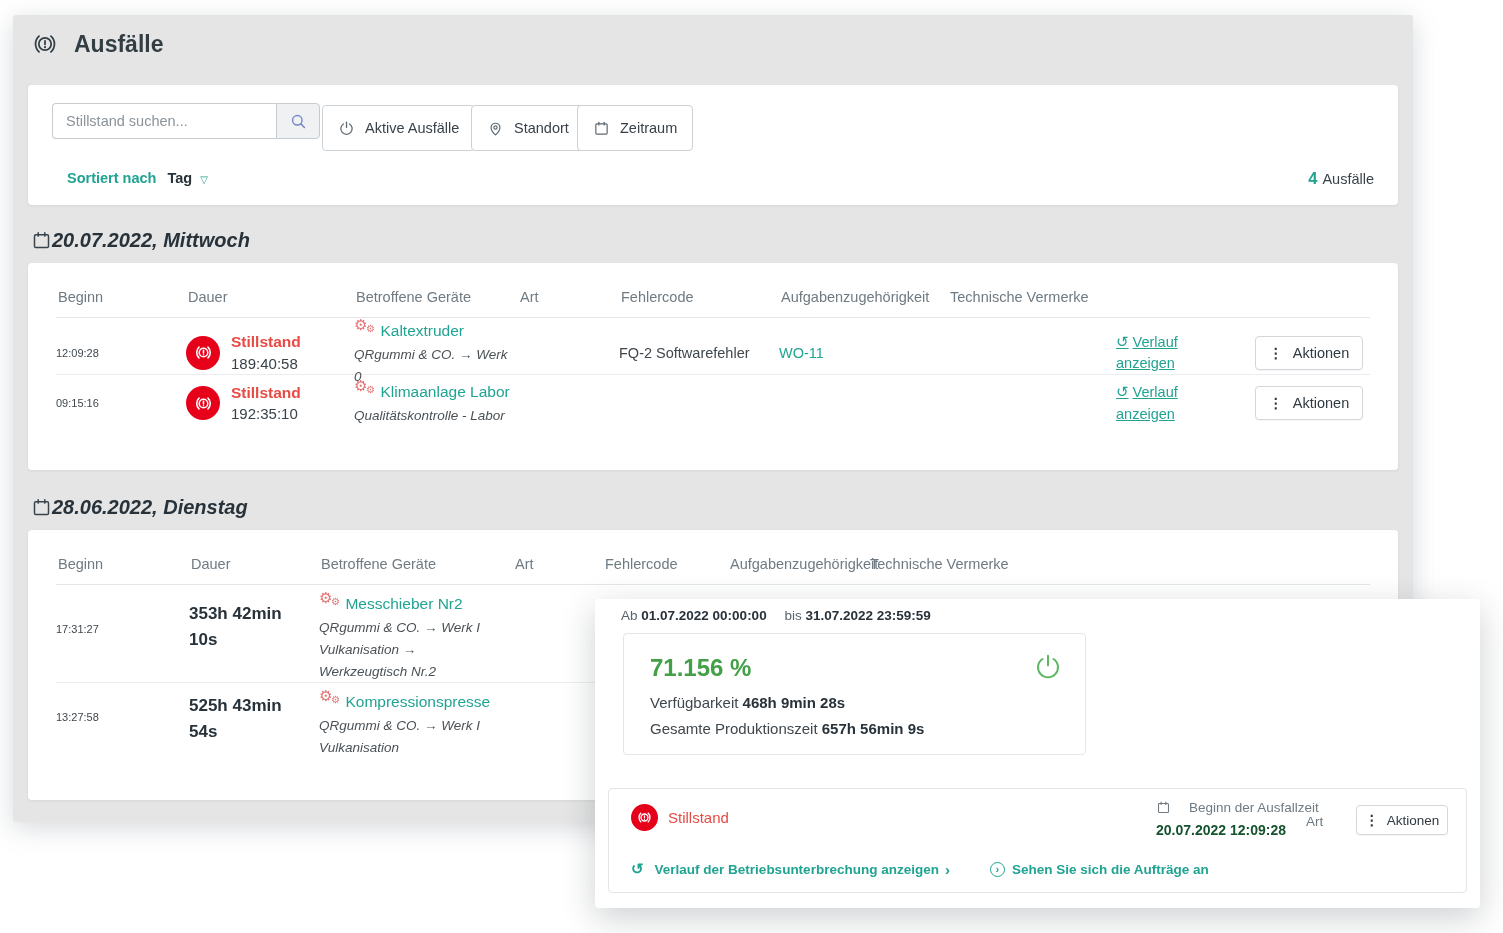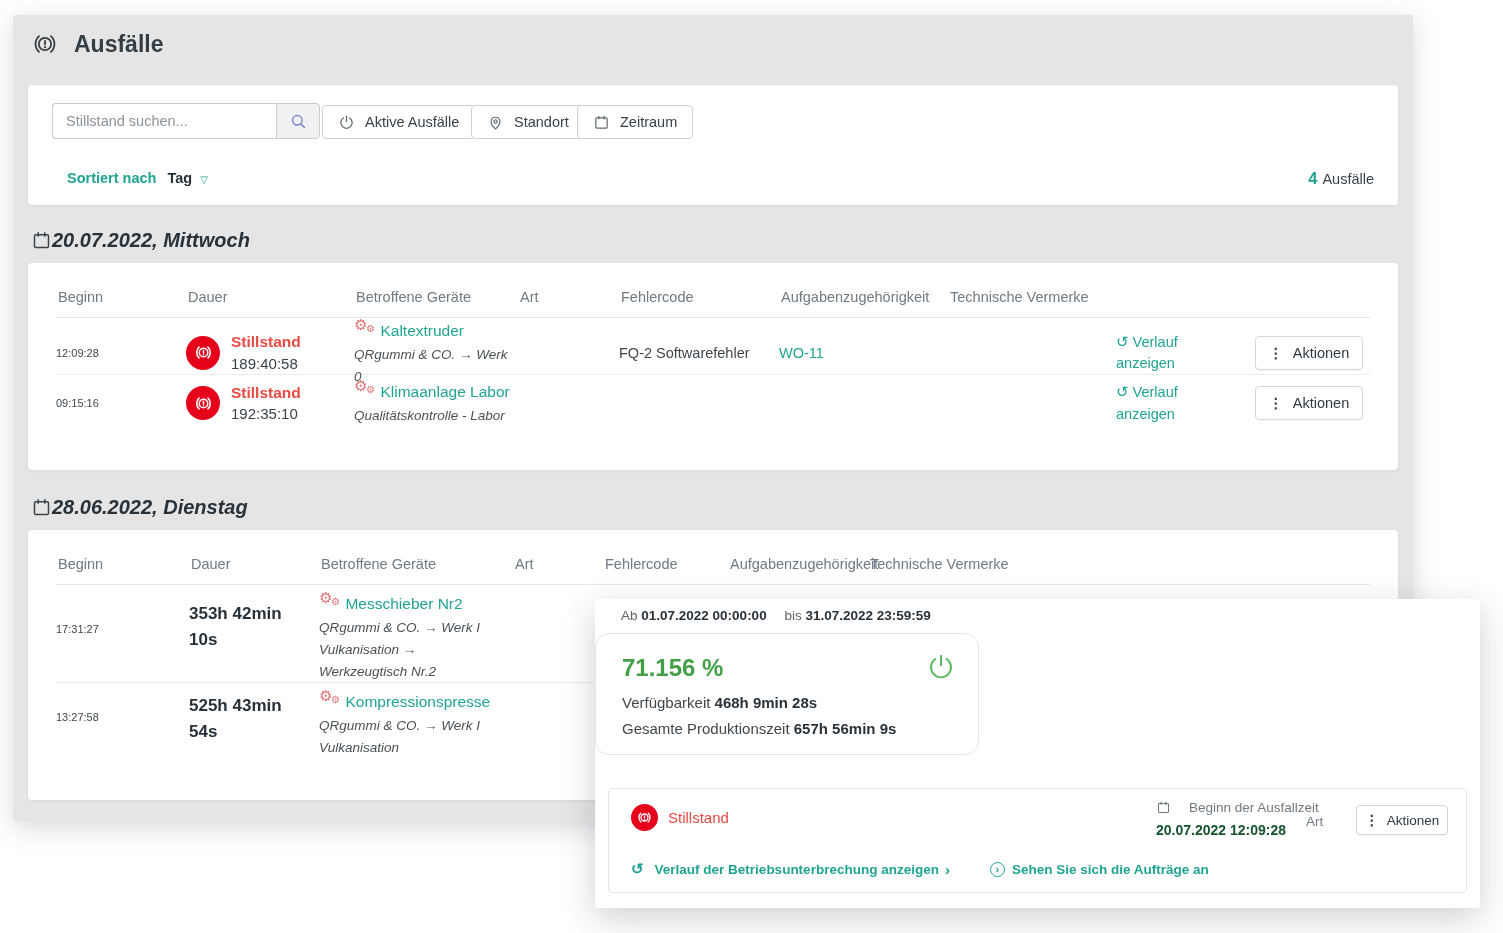--- a/index.html
+++ b/index.html
@@ -16,21 +16,21 @@
 
   
   .filter-card{left:15px;top:70px;width:1370px;height:120px;}
   .search-wrap{position:absolute;left:24px;top:18px;display:flex;height:36px;}
   .search-input{width:224px;height:36px;box-sizing:border-box;border:1px solid #c7ccd1;border-right:none;
     border-radius:4px 0 0 4px;padding:0 13px;font-size:14.5px;color:#333;outline:none;
     font-family:"Liberation Sans",sans-serif;}
   .search-input::placeholder{color:#8b939a;}
   .search-btn{width:44px;height:36px;box-sizing:border-box;border:1px solid #c7ccd1;background:#f0f1f2;
     border-radius:0 4px 4px 0;display:flex;align-items:center;justify-content:center;cursor:pointer;}
-  .filter-btn{position:absolute;top:20px;height:34px;box-sizing:border-box;border:1px solid #ccd1d6;
+  .filter-btn{position:absolute;top:20px;height:46px;box-sizing:border-box;border:1px solid #ccd1d6;
     border-radius:4px;background:#fff;display:inline-flex;align-items:center;gap:10px;padding:0 15px;
     font-size:14.5px;color:#39424a;cursor:pointer;}
   .btn-active{left:294px;} .btn-standort{left:443px;} .btn-zeitraum{left:549px;}
   .sort-row{position:absolute;left:39px;top:85px;display:flex;align-items:center;font-size:14.5px;}
   .sort-label{color:#21a392;font-weight:700;}
   .sort-value{color:#263238;font-weight:700;margin-left:11px;}
   .sort-chevron{color:#21a392;font-size:10px;margin-left:8px;padding-top:2px;}
   .count{position:absolute;right:24px;top:84px;font-size:14.5px;color:#3a434b;}
   .count-num{color:#21a392;font-weight:700;font-size:16.5px;margin-right:5px;}
 
@@ -60,21 +60,21 @@
   .status-cell{display:flex;align-items:center;gap:11px;}
   .status-texts{display:flex;flex-direction:column;line-height:1.4;}
   .status-name{color:#e84a44;font-weight:700;font-size:15.5px;}
   .status-dur{color:#39424a;font-size:15px;}
   .dauer-bold{font-size:17px;font-weight:700;color:#28323a;line-height:1.5;max-width:115px;}
   .device-cell{line-height:1.45;padding-right:8px;}
   .device-link{color:#21a392;font-size:15.5px;cursor:pointer;}
   .device-path{font-style:italic;color:#4a5156;font-size:13.5px;line-height:1.6;margin-top:2px;}
   .cell-plain{font-size:14.5px;color:#3f474d;}
   .cell-link{font-size:14.5px;color:#21a392;cursor:pointer;}
-  .verlauf-link{color:#21a392;font-size:14.5px;line-height:1.5;max-width:82px;cursor:pointer;}
+  .verlauf-link{color:#21a392;font-size:14.5px;line-height:1.5;max-width:82px;cursor:pointer;text-decoration:underline;}
   .history-glyph{font-size:15px;margin-right:4px;}
   .aktionen-btn{width:108px;height:34px;box-sizing:border-box;border:1px solid #d3d7db;border-radius:4px;
     background:#fff;display:inline-flex;align-items:center;justify-content:center;gap:10px;
     font-size:14.5px;color:#2f3a42;cursor:pointer;box-shadow:0 1px 1px rgba(0,0,0,.04);}
   .kebab{font-size:14px;color:#333;font-weight:700;}
 
   
   .badge{border-radius:50%;background:#e60019;display:flex;align-items:center;justify-content:center;flex:none;}
   .badge-lg{width:34px;height:34px;}
   .badge-sm{width:27px;height:27px;}
@@ -84,21 +84,21 @@
   .icon-stroke{fill:none;stroke-linecap:round;stroke-linejoin:round;}
 
   
   .overlay{position:absolute;left:595px;top:599px;width:885px;height:309px;background:#fff;border-radius:4px;
     box-shadow:0 10px 34px rgba(30,40,50,.22);z-index:10;}
   .range-line{position:absolute;left:26px;top:9px;font-size:13.5px;color:#5c646b;}
   .range-line b{color:#28323a;font-weight:700;}
   .range-bis{margin-left:14px;}
   .stat-card{position:absolute;top:34px;height:122px;box-sizing:border-box;border:1px solid #e3e5e7;
     border-radius:4px;background:#fff;}
-  .stat-green{left:0;width:384px;border-radius:14px;} .stat-red{left:445px;width:425px;}
+  .stat-green{left:28px;width:463px;} .stat-red{left:445px;width:425px;}
   .stat-pct{position:absolute;left:26px;top:20px;font-size:24px;font-weight:700;}
   .stat-green .stat-pct{color:#43a047;} .stat-red .stat-pct{color:#e8453c;}
   .stat-power{position:absolute;right:22px;top:18px;}
   .stat-lines{position:absolute;left:26px;top:56px;font-size:15px;color:#3f474d;line-height:1.7;}
   .stat-lines b{color:#28323a;font-weight:700;}
   .detail-card{position:absolute;left:13px;right:13px;top:189px;height:105px;box-sizing:border-box;
     border:1px solid #e3e5e7;border-radius:4px;}
   .detail-status{position:absolute;left:22px;top:15px;display:flex;align-items:center;gap:10px;}
   .detail-status-name{color:#e84a44;font-size:15px;}
   .begin-block{position:absolute;left:547px;top:11px;}

